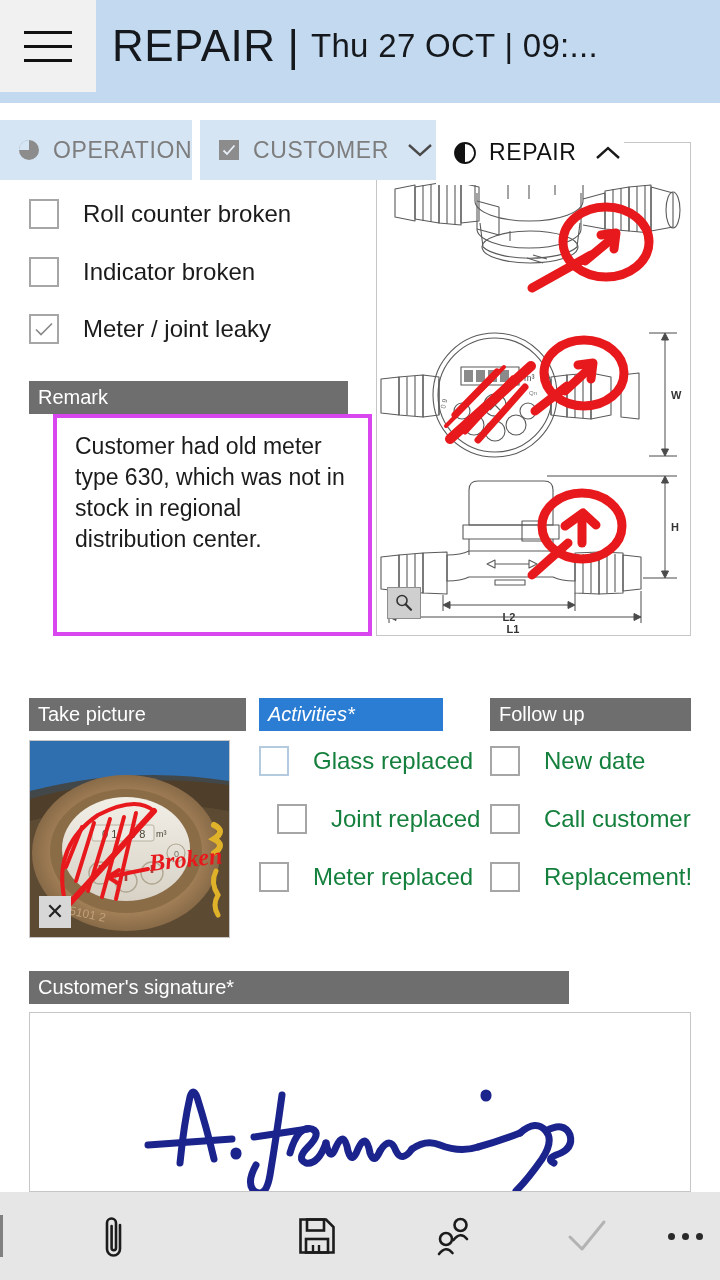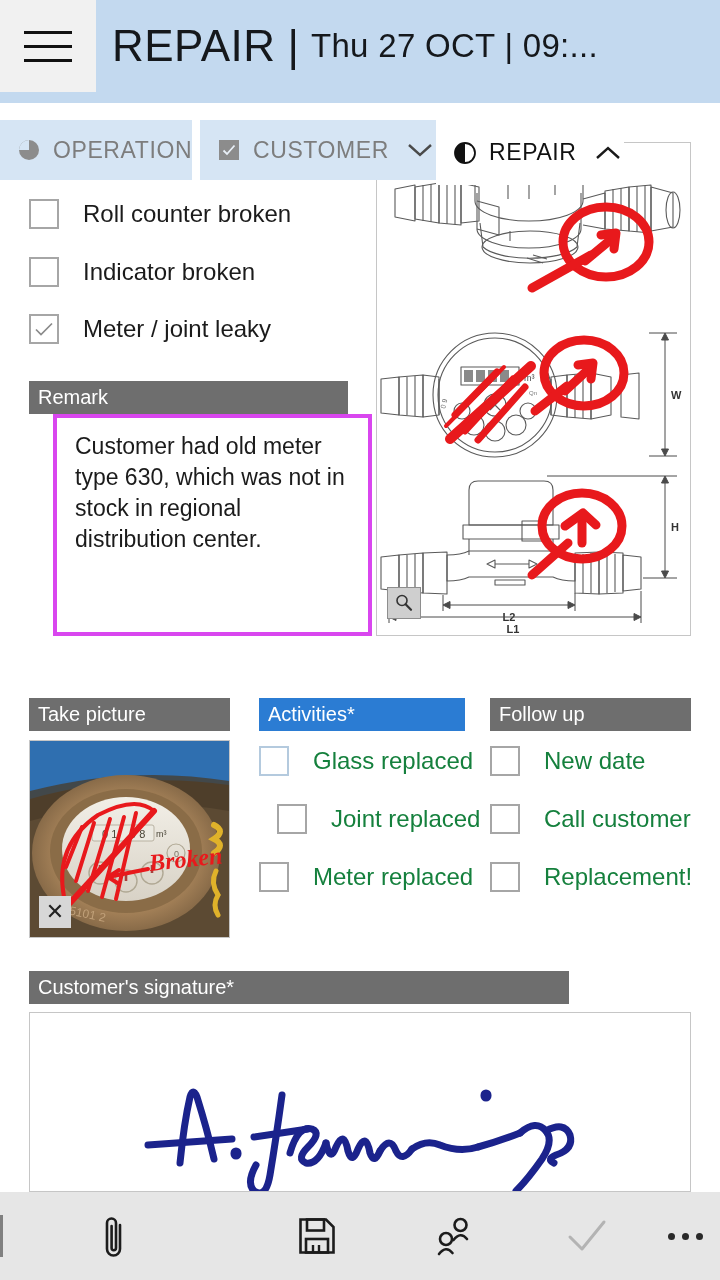--- a/index.html
+++ b/index.html
@@ -113,22 +113,22 @@
     color: #ffffff;
     font-size: 20px;
     display: flex; align-items: center;
     padding-left: 9px;
     box-sizing: border-box;
     white-space: nowrap;
   }
   .sec-head.blue { background: #2b7cd3; }
 
   #head-remark    { left: 29px; top: 381px; width: 319px; }
-  #head-picture   { left: 29px; top: 698px; width: 201px; }
-  #head-activities{ left: 259px; top: 698px; width: 206px; }
+  #head-picture   { left: 29px; top: 698px; width: 217px; }
+  #head-activities{ left: 259px; top: 698px; width: 184px; font-style: italic; }
   #head-followup  { left: 490px; top: 698px; width: 201px; }
   #head-signature { left: 29px; top: 971px; width: 540px; }
 
   
   #remark-box {
     position: absolute; left: 29px; top: 414px;
     width: 319px; height: 222px;
     border: 4px solid #d946ef;
     box-sizing: border-box;
     background: #ffffff;

